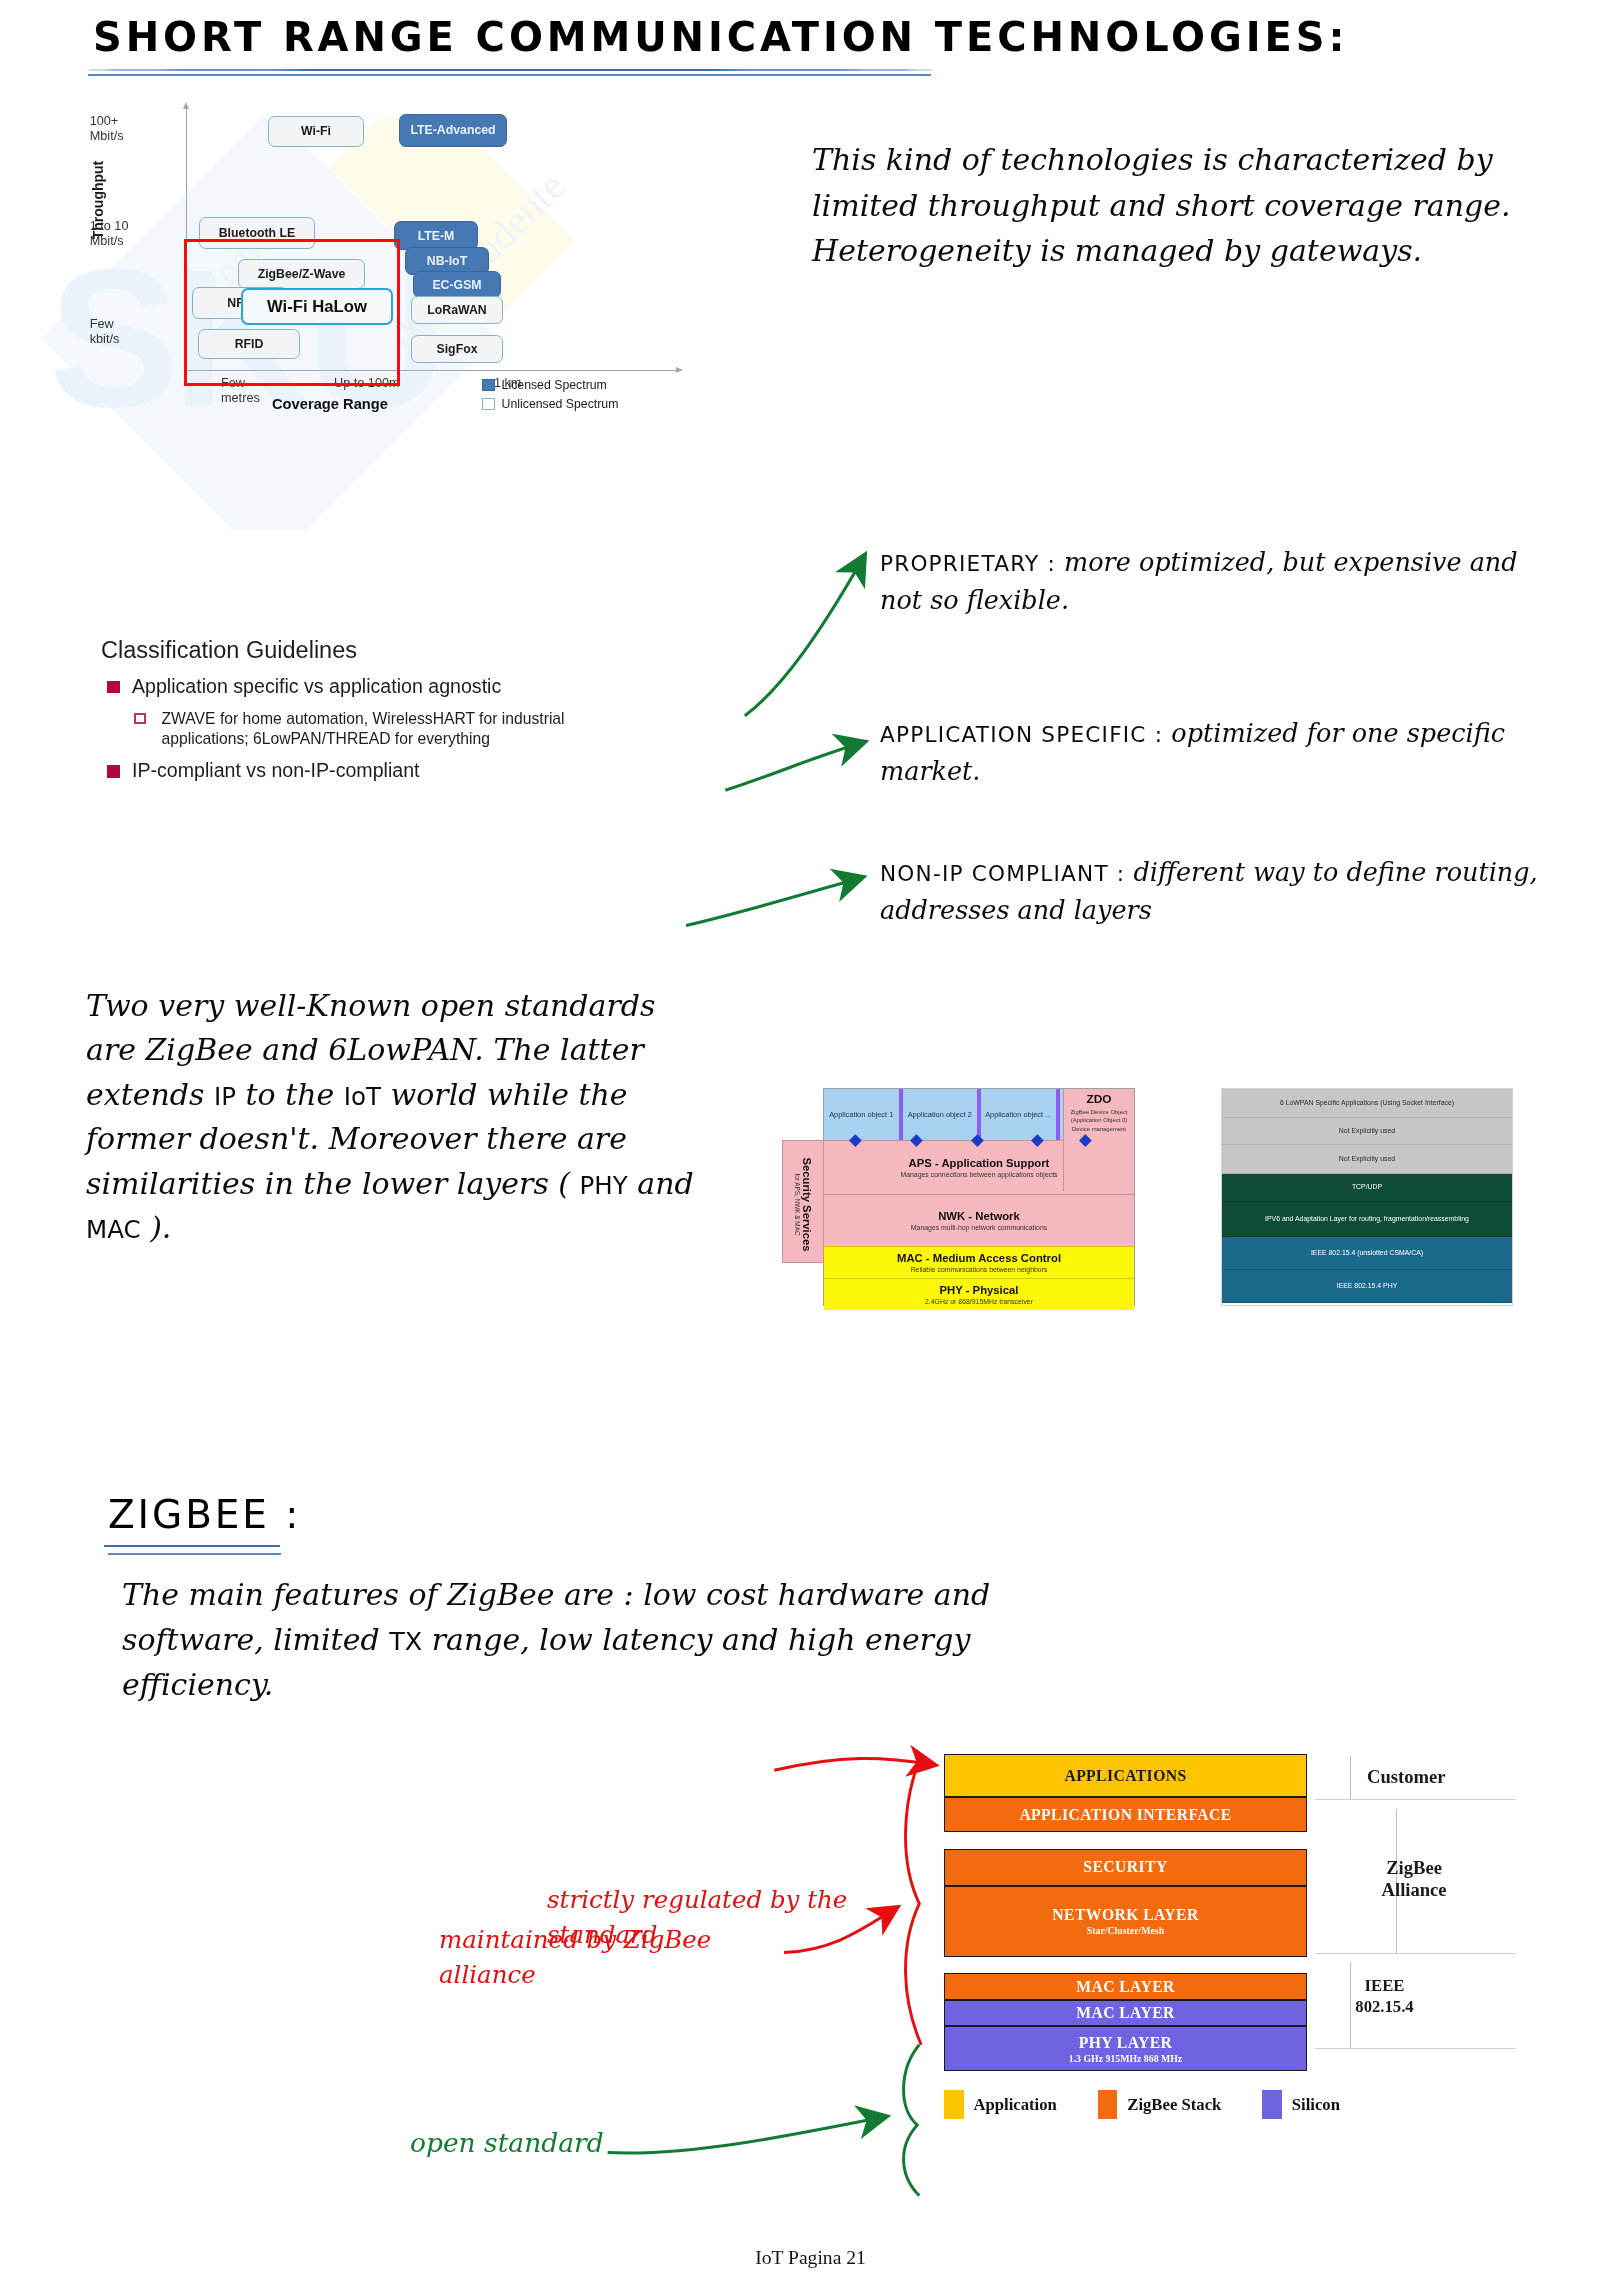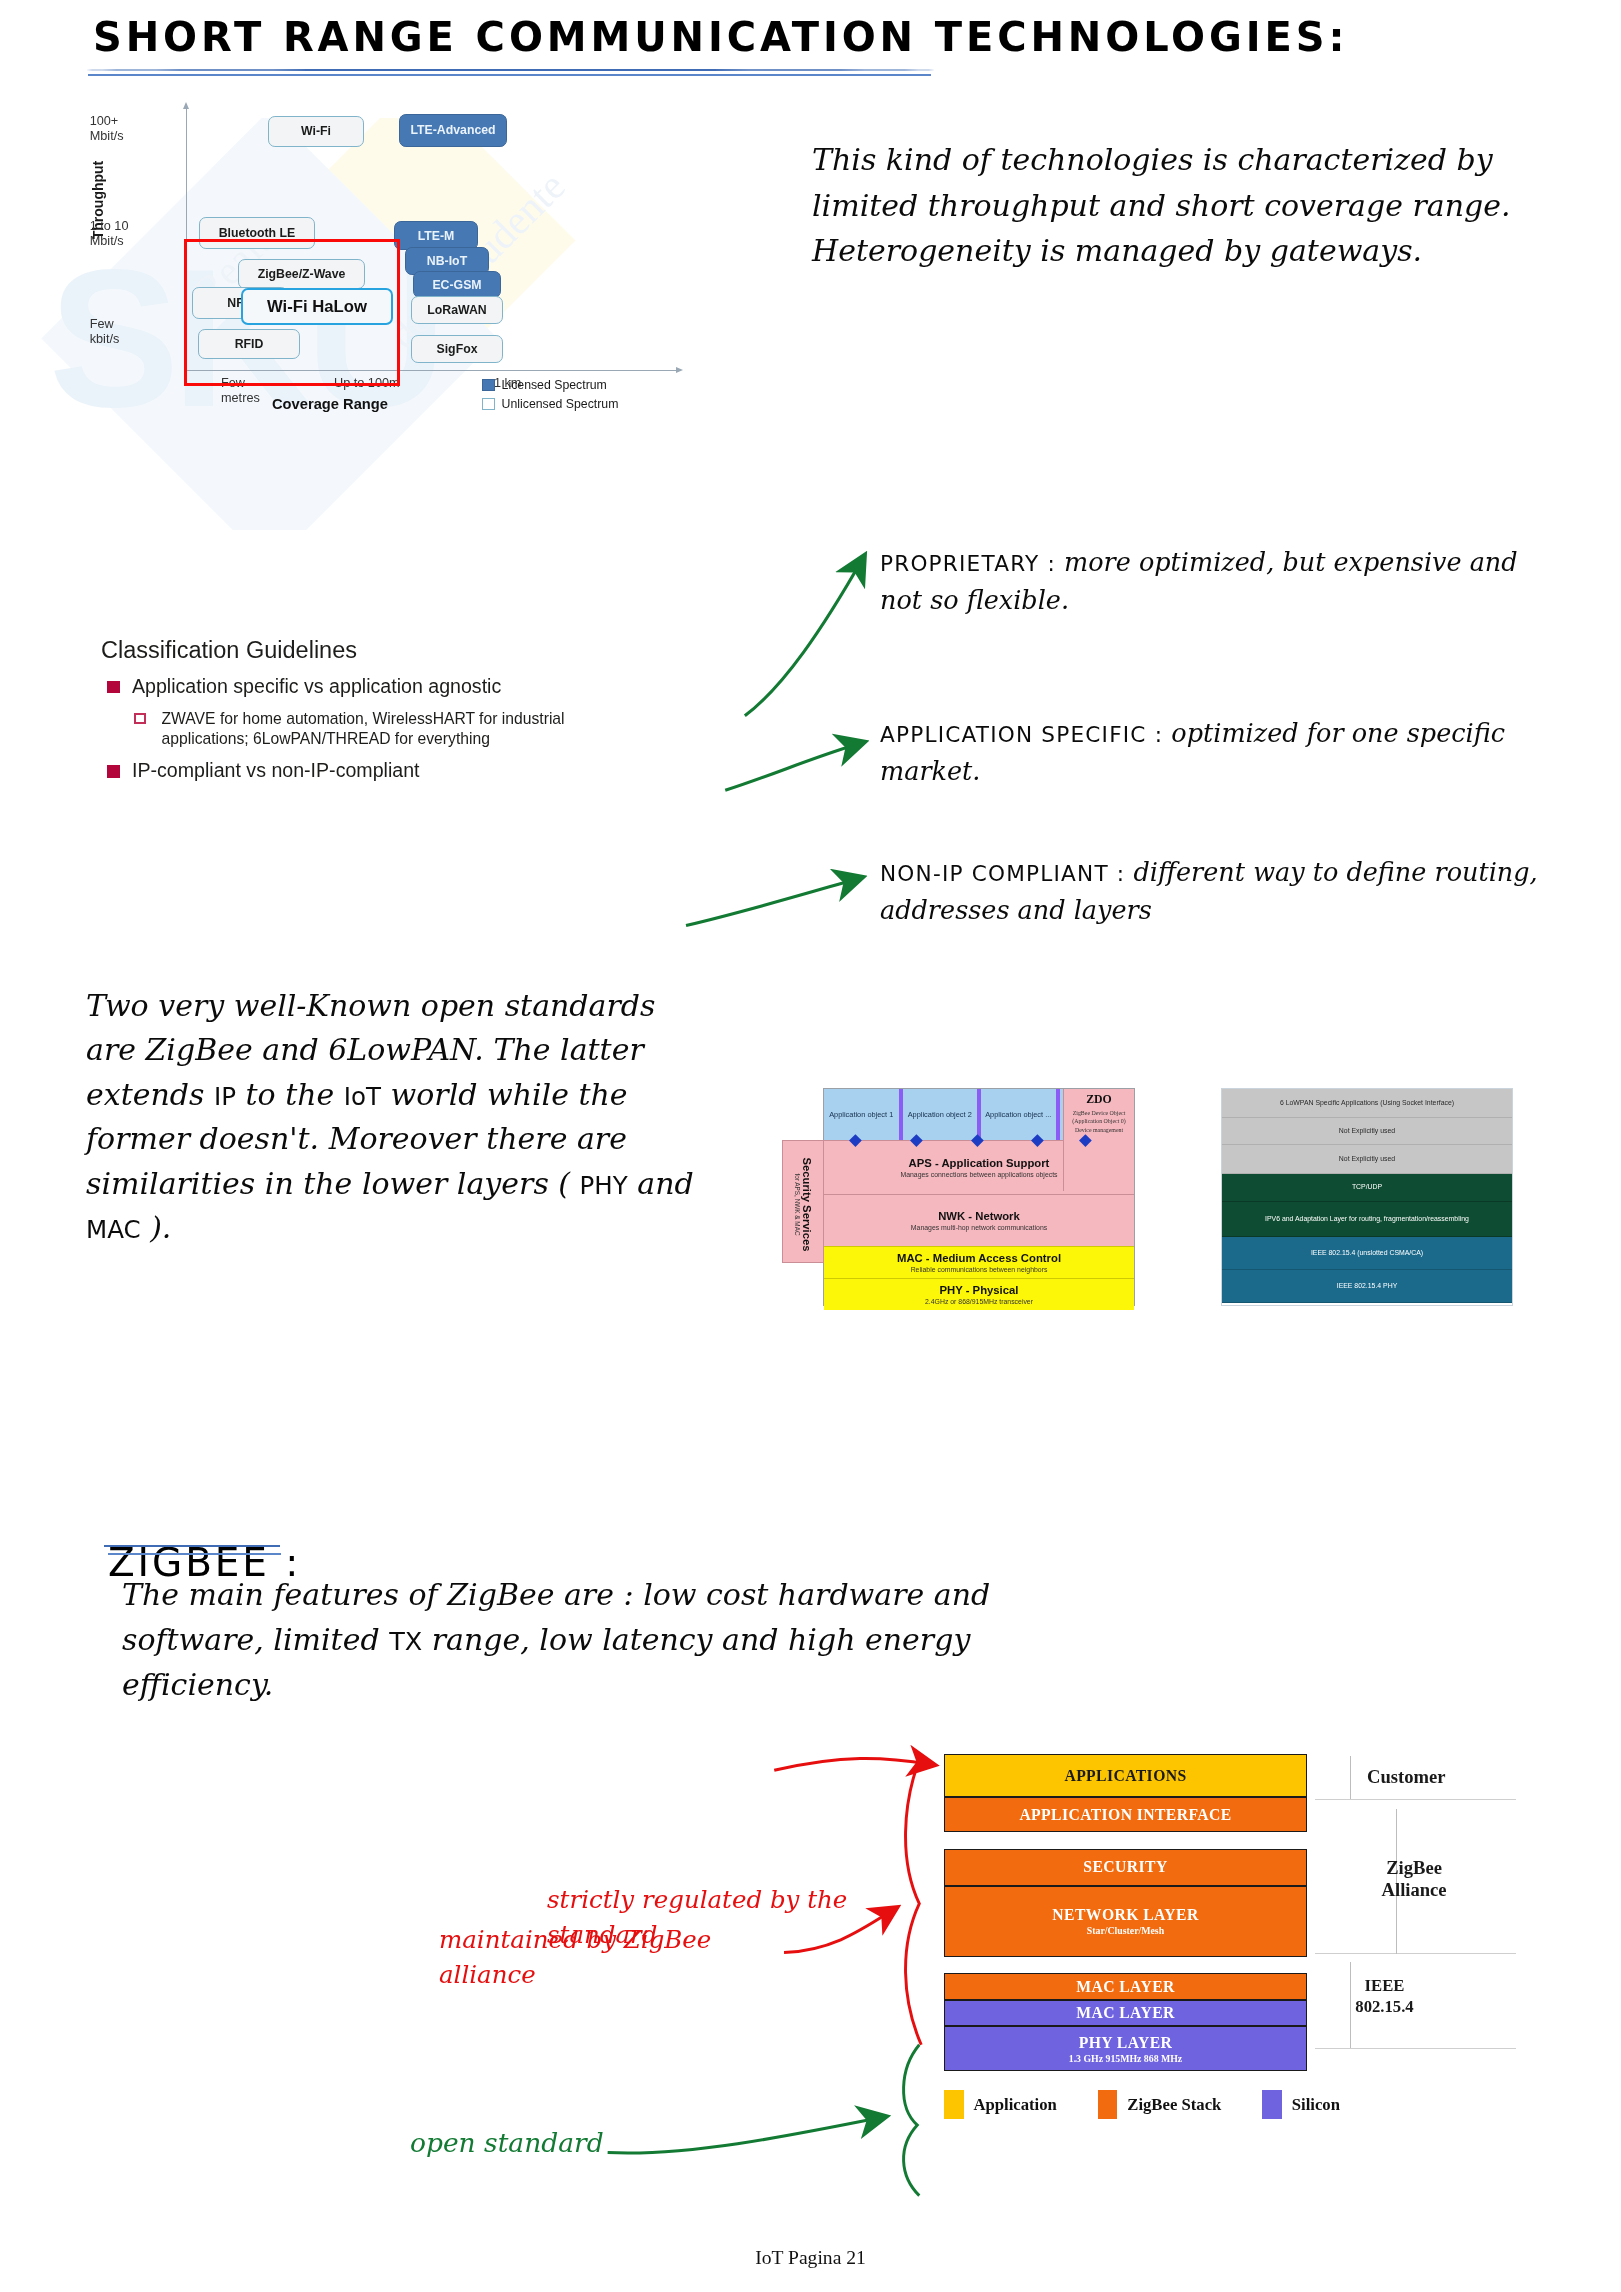--- a/index.html
+++ b/index.html
@@ -81,21 +81,21 @@
       line-height:1.52;}
   .note{position:absolute;width:686px;font-size:25.5px;line-height:1.5;}
   .note .kw{font-family:"DejaVu Sans",sans-serif;font-style:normal;
       font-size:21.6px;letter-spacing:1.2px;}
   #note1{left:880px;top:543px;}
   #note2{left:880px;top:714px;}
   #note3{left:880px;top:853px;}
   #hw-left{position:absolute;left:86px;top:984px;width:627px;font-size:30px;
       line-height:1.48;}
   #hw-left .mono{font-family:"DejaVu Sans",sans-serif;font-style:normal;font-size:24.5px;}
-  #hw-zig{position:absolute;left:108px;top:1540px;font-size:39px;letter-spacing:2.9px;
+  #hw-zig{position:absolute;left:108px;top:1492px;font-size:39px;letter-spacing:2.9px;
       font-family:"DejaVu Sans",sans-serif;color:#000;}
   #hw-zig-rule{position:absolute;left:104px;top:1545px;width:176px;height:0;
       border-top:2.9px solid #3f6cb5;}
   #hw-zig-rule2{position:absolute;left:108px;top:1553px;width:173px;height:0;
       border-top:2px solid #5b86c9;}
   #hw-zigbody{position:absolute;left:122px;top:1572px;width:980px;font-size:30px;
       line-height:1.5;}
   #hw-zigbody .mono{font-family:"DejaVu Sans",sans-serif;font-style:normal;font-size:25.5px;}
 
   
@@ -109,21 +109,21 @@
       font-size:7.4px;display:flex;align-items:center;justify-content:center;
       text-align:center;color:#15304d;line-height:1.25;padding:2px;box-sizing:border-box;}
   #zbstack .appobj:last-child{border-right:none;}
   #zbstack .band{background:#f5b8bf;border-top:1px solid #c98e96;
       display:flex;flex-direction:column;align-items:center;justify-content:center;
       text-align:center;}
   #zbstack .band .t{font-size:11.3px;font-weight:bold;color:#111;}
   #zbstack .band .s{font-size:6.9px;color:#333;margin-top:2px;}
   #zbstack .band.y{background:#fcf708;border-top:1px solid #cfc903;}
   #zdo{position:absolute;right:0;top:0;width:71px;height:102px;background:#f5b8bf;
-      border-left:1px solid #c98e96;box-sizing:border-box;text-align:center;padding-top:2.9px;font-family:Liberation Serif, serif;}
+      border-left:1px solid #c98e96;box-sizing:border-box;text-align:center;padding-top:2.9px;}
   #zdo .t{font-size:11.8px;font-weight:bold;color:#111;}
   #zdo .s{font-size:5.9px;color:#333;line-height:1.45;margin-top:2px;padding:0 2px;}
   #sec{position:absolute;left:-42px;top:51px;width:42px;height:123px;background:#f5b8bf;
       border:1px solid #c98e96;box-sizing:border-box;}
   #sec .inner{transform:rotate(90deg);transform-origin:center;width:123px;
       position:absolute;left:-41px;top:54px;text-align:center;}
   #sec .t{font-size:11.3px;font-weight:bold;color:#111;}
   #sec .s{font-size:6.4px;color:#333;}
   .diamond{position:absolute;width:8.8px;height:8.8px;background:#1c3cc4;
       transform:rotate(45deg);}

